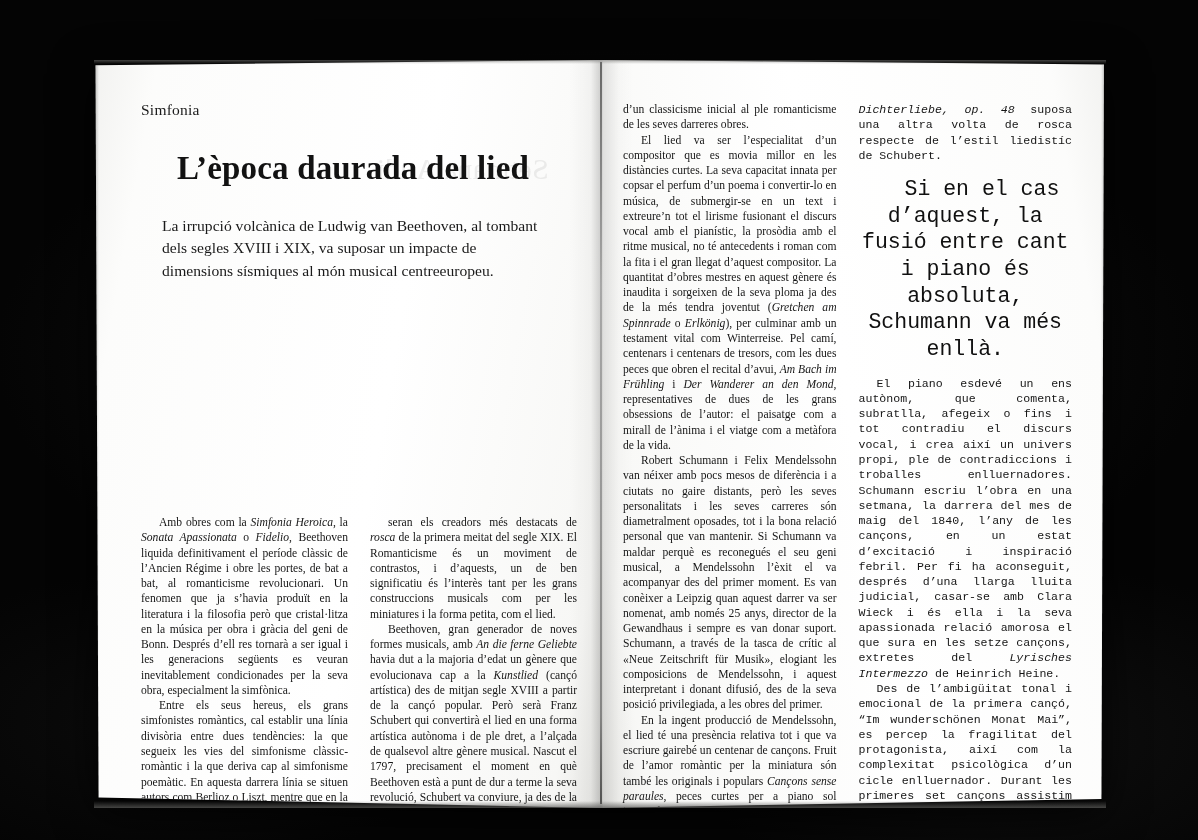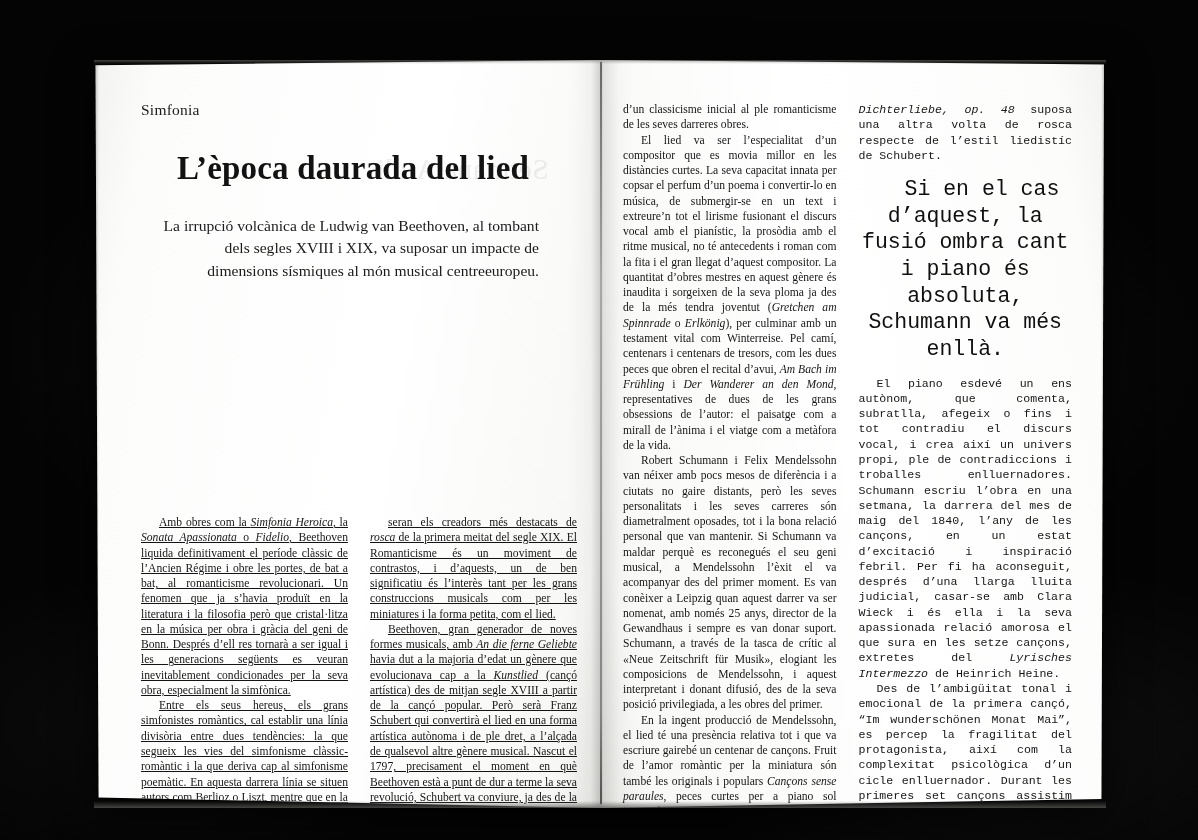--- a/index.html
+++ b/index.html
@@ -153,24 +153,24 @@
     text-align: center;
     font-size: 33px;
     font-weight: 700;
     letter-spacing: 0.005em;
     color: #121212;
     line-height: 1.15;
   }
 
   .standfirst {
     position: absolute;
-    left: 60px;
+    left: 68px;
     right: 62px;
     top: 155px;
-    text-align: right;
+    text-align: left;
     font-size: 15.6px;
     line-height: 1.43;
     color: #1a1a1a;
   }
 
   
   .ghost {
     position: absolute;
     left: 282px;
     top: 92px;
@@ -186,21 +186,20 @@
   .cols {
     position: absolute;
     display: flex;
     gap: 22px;
   }
   .cols-left {
     left: 47px;
     right: 24px;
     top: 455px;
     bottom: 40px;
-    text-decoration: underline;
   }
   .cols-right {
     left: 22px;
     right: 34px;
     top: 42px;
     bottom: 34px;
   }
 
   .col {
     flex: 1 1 0;
@@ -285,21 +284,21 @@
           <div class="col">
             <p class="noindent">d’un classicisme inicial al ple romanticisme de les seves darreres obres.</p>
             <p>El lied va ser l’especialitat d’un compositor que es movia millor en les distàncies curtes. La seva capacitat innata per copsar el perfum d’un poema i convertir-lo en música, de submergir-se en un text i extreure’n tot el lirisme fusionant el discurs vocal amb el pianístic, la prosòdia amb el ritme musical, no té antecedents i roman com la fita i el gran llegat d’aquest compositor. La quantitat d’obres mestres en aquest gènere és inaudita i sorgeixen de la seva ploma ja des de la més tendra joventut (<em>Gretchen am Spinnrade</em> o <em>Erlkönig</em>), per culminar amb un testament vital com Winterreise. Pel camí, centenars i centenars de tresors, com les dues peces que obren el recital d’avui, <em>Am Bach im Frühling</em> i <em>Der Wanderer an den Mond</em>, representatives de dues de les grans obsessions de l’autor: el paisatge com a mirall de l’ànima i el viatge com a metàfora de la vida.</p>
             <p>Robert Schumann i Felix Mendelssohn van néixer amb pocs mesos de diferència i a ciutats no gaire distants, però les seves personalitats i les seves carreres són diametralment oposades, tot i la bona relació personal que van mantenir. Si Schumann va maldar perquè es reconegués el seu geni musical, a Mendelssohn l’èxit el va acompanyar des del primer moment. Es van conèixer a Leipzig quan aquest darrer va ser nomenat, amb només 25 anys, director de la Gewandhaus i sempre es van donar suport. Schumann, a través de la tasca de crític al «Neue Zeitschrift für Musik», elogiant les composicions de Mendelssohn, i aquest interpretant i donant difusió, des de la seva posició privilegiada, a les obres del primer.</p>
             <p>En la ingent producció de Mendelssohn, el lied té una presència relativa tot i que va escriure gairebé un centenar de cançons. Fruit de l’amor romàntic per la miniatura són també les originals i populars <em>Cançons sense paraules</em>, peces curtes per a piano sol inspirades en textos literaris que va anar escrivint durant tota la seva vida en diferents etapes i col·leccions.</p>
 
           </div>
           <div class="col">
             <div class="col-inner">
               <p class="noindent"><em>Dichterliebe, op. 48</em> suposa una altra volta de rosca respecte de l’estil liedistíc de Schubert.</p>
-              <p class="pullquote">Si en el cas d’aquest, la fusió ombra cant i piano és absoluta, Schumann va més enllà.</p>
+              <p class="pullquote">Si en el cas d’aquest, la fusió entre cant i piano és absoluta, Schumann va més enllà.</p>
               <p>El piano esdevé un ens autònom, que comenta, subratlla, afegeix o fins i tot contradiu el discurs vocal, i crea així un univers propi, ple de contradiccions i troballes enlluernadores. Schumann escriu l’obra en una setmana, la darrera del mes de maig del 1840, l’any de les cançons, en un estat d’excitació i inspiració febril. Per fi ha aconseguit, després d’una llarga lluita judicial, casar-se amb Clara Wieck i és ella i la seva apassionada relació amorosa el que sura en les setze cançons, extretes del <em>Lyrisches Intermezzo</em> de Heinrich Heine.</p>
               <p>Des de l’ambigüitat tonal i emocional de la primera cançó, “Im wunderschönen Monat Mai”, es percep la fragilitat del protagonista, així com la complexitat psicològica d’un cicle enlluernador. Durant les primeres set cançons assistim al procés d’enamorament, inici i trencament de la relació amorosa, que culmina amb “Ich grolle nicht”. La part central és un retrat riquíssim dels diferents estats d’ànim del poeta abandonat, i la tercera, de caire oníric, suposa la superació de la crisi amorosa. El postludi que tanca la darrera cançó –“Die alten bösen Lieder”, en la qual el protagonista submergeix a l’oceà el taút de les seves afliccions–, d’un lirisme extàtic, simbolitza un nou naixement. Obrir-se de nou a la vida. La vida al costat de Clara.</p>
               <div class="spacer-grow"></div>
               <p class="byline">Antoni Colomer, crític ciutats</p>
             </div>
           </div>
         </div>
 
       </div>
       <div class="edge-outer-r"></div>

